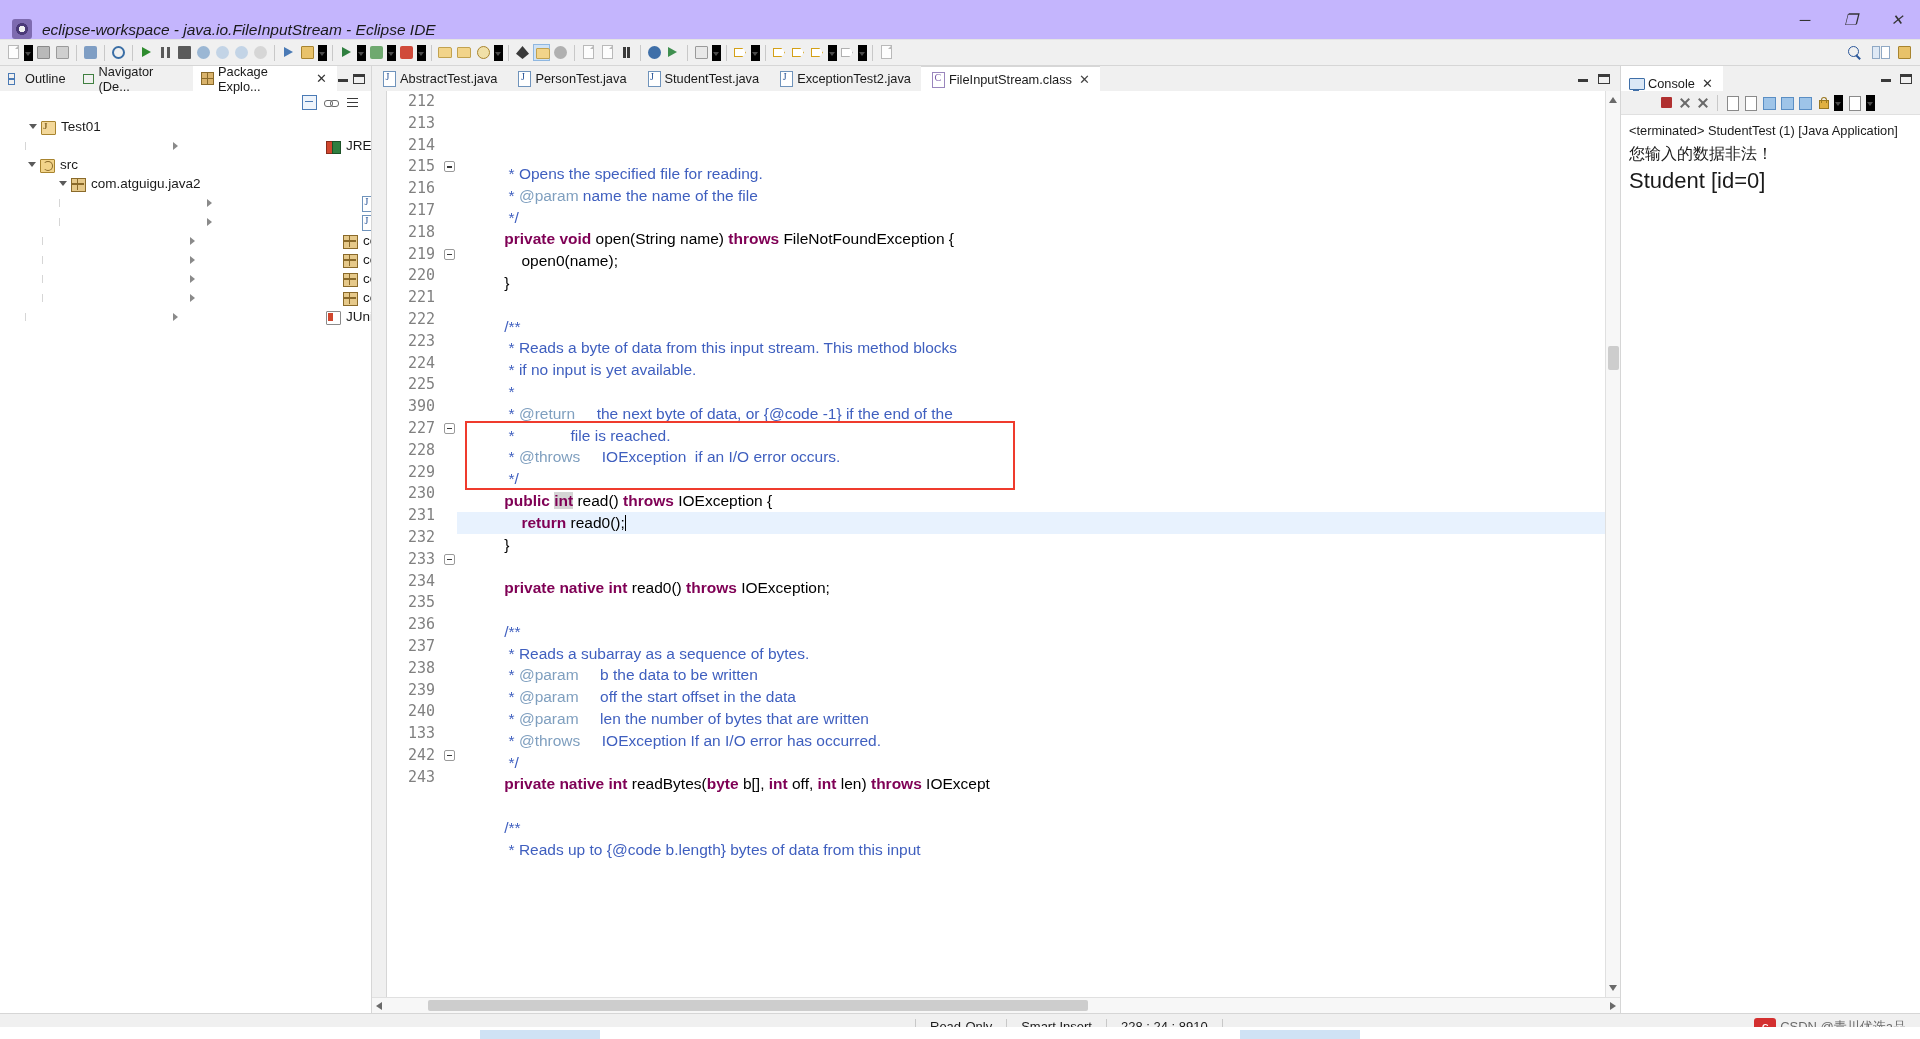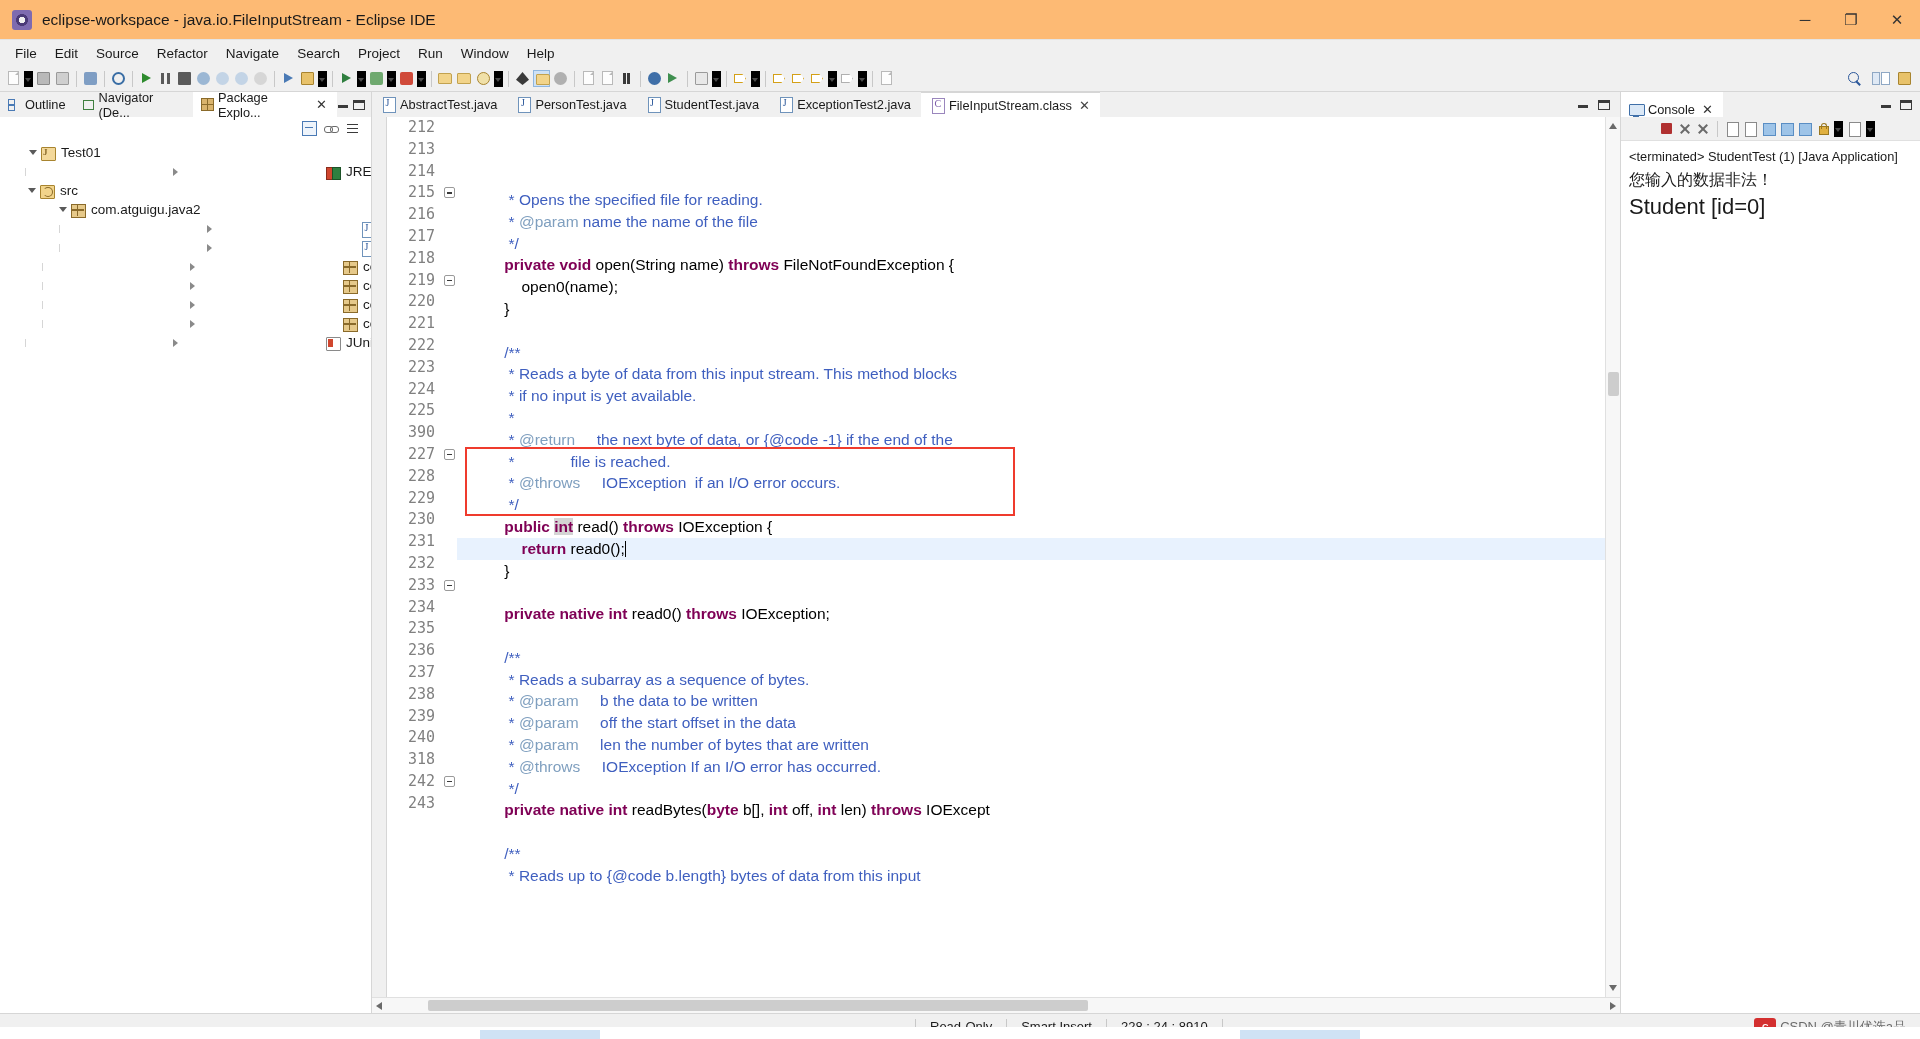--- a/index.html
+++ b/index.html
@@ -3,22 +3,22 @@
 <meta charset="utf-8">
 <style>
   * { box-sizing: border-box; margin:0; padding:0; }
   html,body { width:1920px; height:1039px; overflow:hidden;
     font-family:"Liberation Sans", sans-serif; background:#ffffff; }
 
   .app { width:1920px; height:1039px; display:flex; flex-direction:column;
          background:#f0f0f0; position:relative; }
 
   
-  .titlebar { height:40px; background:#fdba74; display:flex; align-items:center;
-              border-bottom:1px solid #e4e4e4; flex:none; }
+  .titlebar { height:40px; background:#c4b5fd; display:flex; align-items:flex-end;
+              border-bottom:1px solid #e4e4e4; flex:none;font-style:italic; }
   .tb-icon { width:20px; height:20px; margin-left:12px; margin-right:10px;
              border-radius:3px; background:
              radial-gradient(circle at 50% 50%, #f0f0f0 0 22%, #4b3a78 23% 42%, #7e6bb0 43% 100%);
              position:relative; }
   .tb-title { font-size:15.5px; color:#1a1a1a; }
   .tb-btns { margin-left:auto; display:flex; height:100%; }
   .tb-btn { width:46px; height:100%; display:flex; align-items:center;
             justify-content:center; font-size:15px; color:#333; }
 
   
@@ -285,32 +285,20 @@
   <div class="titlebar">
     <div class="tb-icon"></div>
     <div class="tb-title">eclipse-workspace - java.io.FileInputStream - Eclipse IDE</div>
     <div class="tb-btns">
       <div class="tb-btn">─</div>
       <div class="tb-btn">❐</div>
       <div class="tb-btn close">✕</div>
     </div>
   </div>
 
-  <div class="menubar" id="menubar">
-      <div class="menu-item">File</div>
-      <div class="menu-item">Edit</div>
-      <div class="menu-item">Source</div>
-      <div class="menu-item">Refactor</div>
-      <div class="menu-item">Navigate</div>
-      <div class="menu-item">Search</div>
-      <div class="menu-item">Project</div>
-      <div class="menu-item">Run</div>
-      <div class="menu-item">Window</div>
-      <div class="menu-item">Help</div>
-    </div>
 
   <div class="toolbar">
     <span class="tool">
         <span class="doc"></span>
       </span>
     <span class="tool caret"></span>
     <span class="tool">
         <span class="sq" style="background:#b9b9b9;border:1px solid #8a8a8a"></span>
       </span>
     <span class="tool">
@@ -587,21 +575,21 @@
             <div class="ln">231</div>
             <div class="ln">232</div>
             <div class="ln">233</div>
             <div class="ln">234</div>
             <div class="ln">235</div>
             <div class="ln">236</div>
             <div class="ln">237</div>
             <div class="ln">238</div>
             <div class="ln">239</div>
             <div class="ln">240</div>
-            <div class="ln">318</div>
+            <div class="ln">133</div>
             <div class="ln">242</div>
             <div class="ln">243</div>
           </div>
         <div class="fold-col" id="foldcol">
             <div class="ln" style="position: relative;"></div>
             <div class="ln" style="position: relative;"></div>
             <div class="ln" style="position: relative;"></div>
             <div class="ln" style="position: relative;">
               <span class="fold" style="top: 5px;"></span>
             </div>

